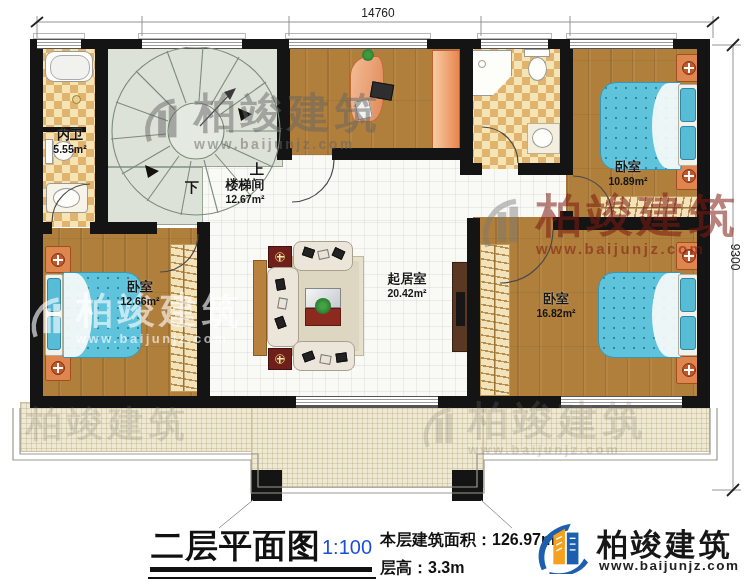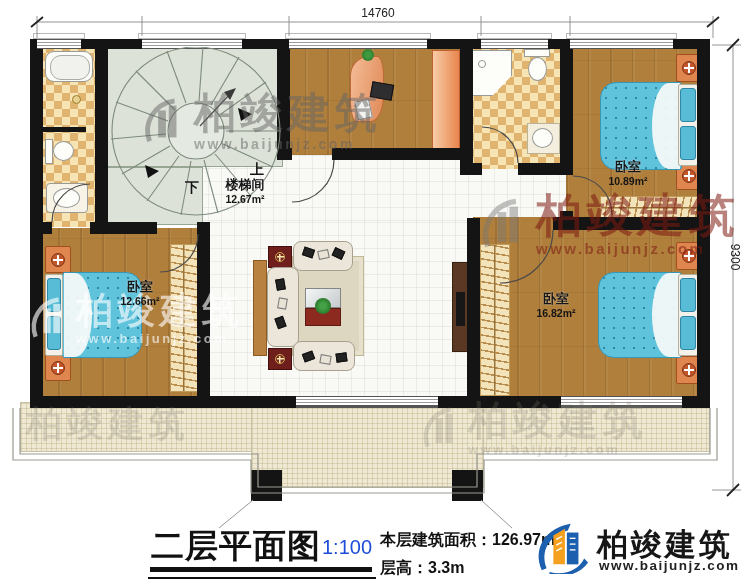--- a/index.html
+++ b/index.html
@@ -331,27 +331,35 @@
         <path d="M8,46 C1,27 13,7 34,4" stroke="currentColor" stroke-width="5" fill="none"></path>
         <rect x="17" y="14" width="8" height="28" fill="currentColor"></rect>
         <rect x="28" y="9" width="8" height="33" fill="currentColor"></rect>
       </svg>
     <div>
         <div class="wm-name" style="font-size:40px;">柏竣建筑</div>
          <div class="wm-site" style="font-size:13px;">www.baijunjz.com</div>
       </div>
   </div>
 
+  <div class="rm" style="left:30px;top:128px;width:80px;">
+    <div class="rn">内卫</div>
+      <div class="ra">5.55m²</div>
+    </div>
   <div class="rm" style="left:203px;top:178px;width:84px;">
     <div class="rn">楼梯间</div>
       <div class="ra">12.67m²</div>
     </div>
   <div class="rm" style="left:588px;top:160px;width:80px;">
     <div class="rn">卧室</div>
       <div class="ra">10.89m²</div>
+    </div>
+  <div class="rm" style="left:367px;top:272px;width:80px;">
+    <div class="rn">起居室</div>
+      <div class="ra">20.42m²</div>
     </div>
   <div class="rm" style="left:100px;top:280px;width:80px;">
     <div class="rn">卧室</div>
       <div class="ra">12.66m²</div>
     </div>
   <div class="rm" style="left:516px;top:292px;width:80px;">
     <div class="rn">卧室</div>
       <div class="ra">16.82m²</div>
     </div>
   <div class="stairlbl" style="left:250px;top:161px;">上</div>

